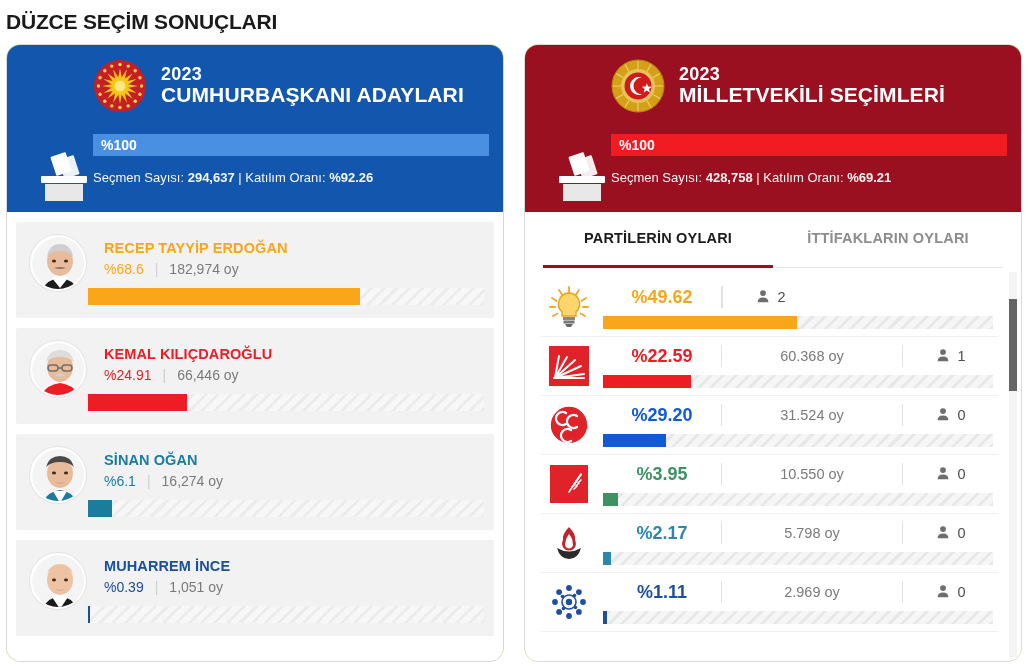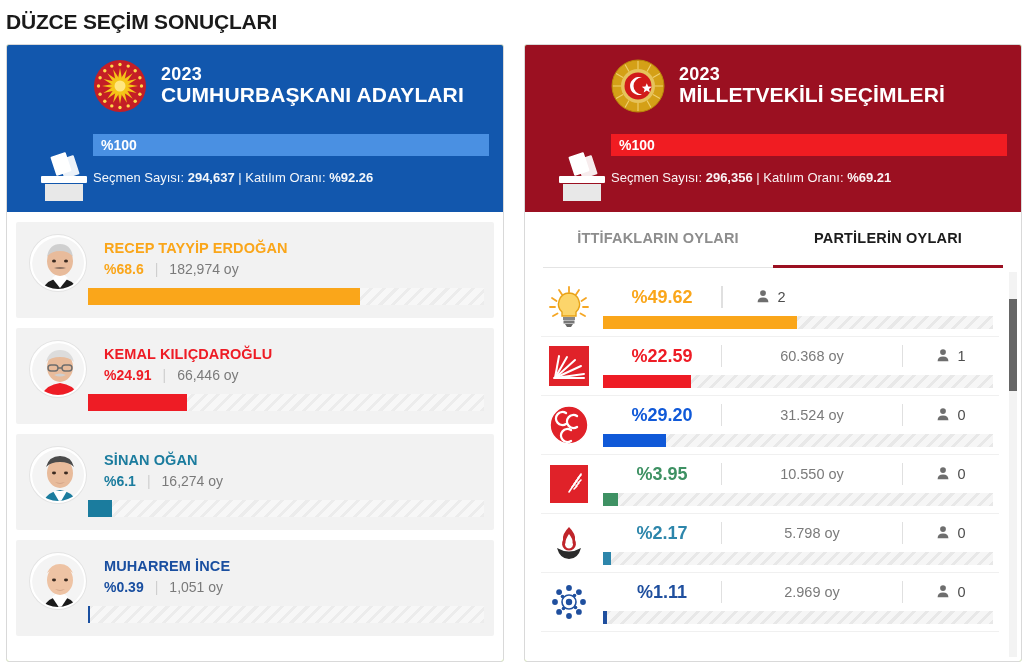--- a/index.html
+++ b/index.html
@@ -24,21 +24,21 @@
   
   #columns {
     display: flex;
     gap: 20px;
     padding: 0 0 0 6px;
     height: 618px;
   }
   .panel {
     width: 498px;
     border: 1px solid #d9d9d9;
-    border-radius: 3px;
+    border-radius: 14px;
     background: #bef264;
     display: flex;
     flex-direction: column;
     overflow: hidden;
     position: relative;
   }
 
   
   .phead {
     position: relative;
@@ -118,21 +118,21 @@
   .avatar svg { display: block; }
   .cand-text { position: absolute; left: 88px; top: 18px; }
   .cand-name {
     font-size: 14.5px; font-weight: bold; letter-spacing: .1px;
   }
   .cand-nums {
     margin-top: 5px;
     font-size: 14px;
     display: flex; align-items: center; gap: 11px;
   }
-  .cand-pct { font-weight: bold; }
+  .cand-pct { font-weight: normal; }
   .sep { color: #cfcfcf; font-weight: normal; }
   .cand-votes { color: #7a7a7a; }
 
   .track {
     position: absolute;
     left: 72px; right: 10px; bottom: 13px;
     height: 17px;
     background-image: repeating-linear-gradient(
         -45deg, #ececec 0 3px, #f7f7f7 3px 9px);
     background-color: #f4f4f4;
@@ -468,32 +468,32 @@
       </div>
 
       <div class="prow">
         <div class="pbar red" style="width: 100%;">
           <span>%100</span>
         </div>
       </div>
 
       <div class="pmeta">
         <span>Seçmen Sayısı:</span>
-        <b>296,356</b>
+        <b>428,758</b>
         <span>|</span>
         <span>Katılım Oranı:</span>
         <b>%69.21</b>
       </div>
     </div>
 
     <div class="rbody">
 
       <div class="tabs">
+        <div class="tab active">PARTİLERİN OYLARI</div>
         <div class="tab inactive">İTTİFAKLARIN OYLARI</div>
-        <div class="tab active">PARTİLERİN OYLARI</div>
       </div>
 
       <div class="plist">
 
         <div class="party">
           <div class="plogo">
             <svg viewBox="0 0 44 44" width="44" height="44">
               <g stroke="#f5a623" stroke-width="1.8" stroke-linecap="round">
                 <line x1="22" y1="2" x2="22" y2="7"></line>
                   <line x1="32" y1="5" x2="29" y2="9.5"></line>

